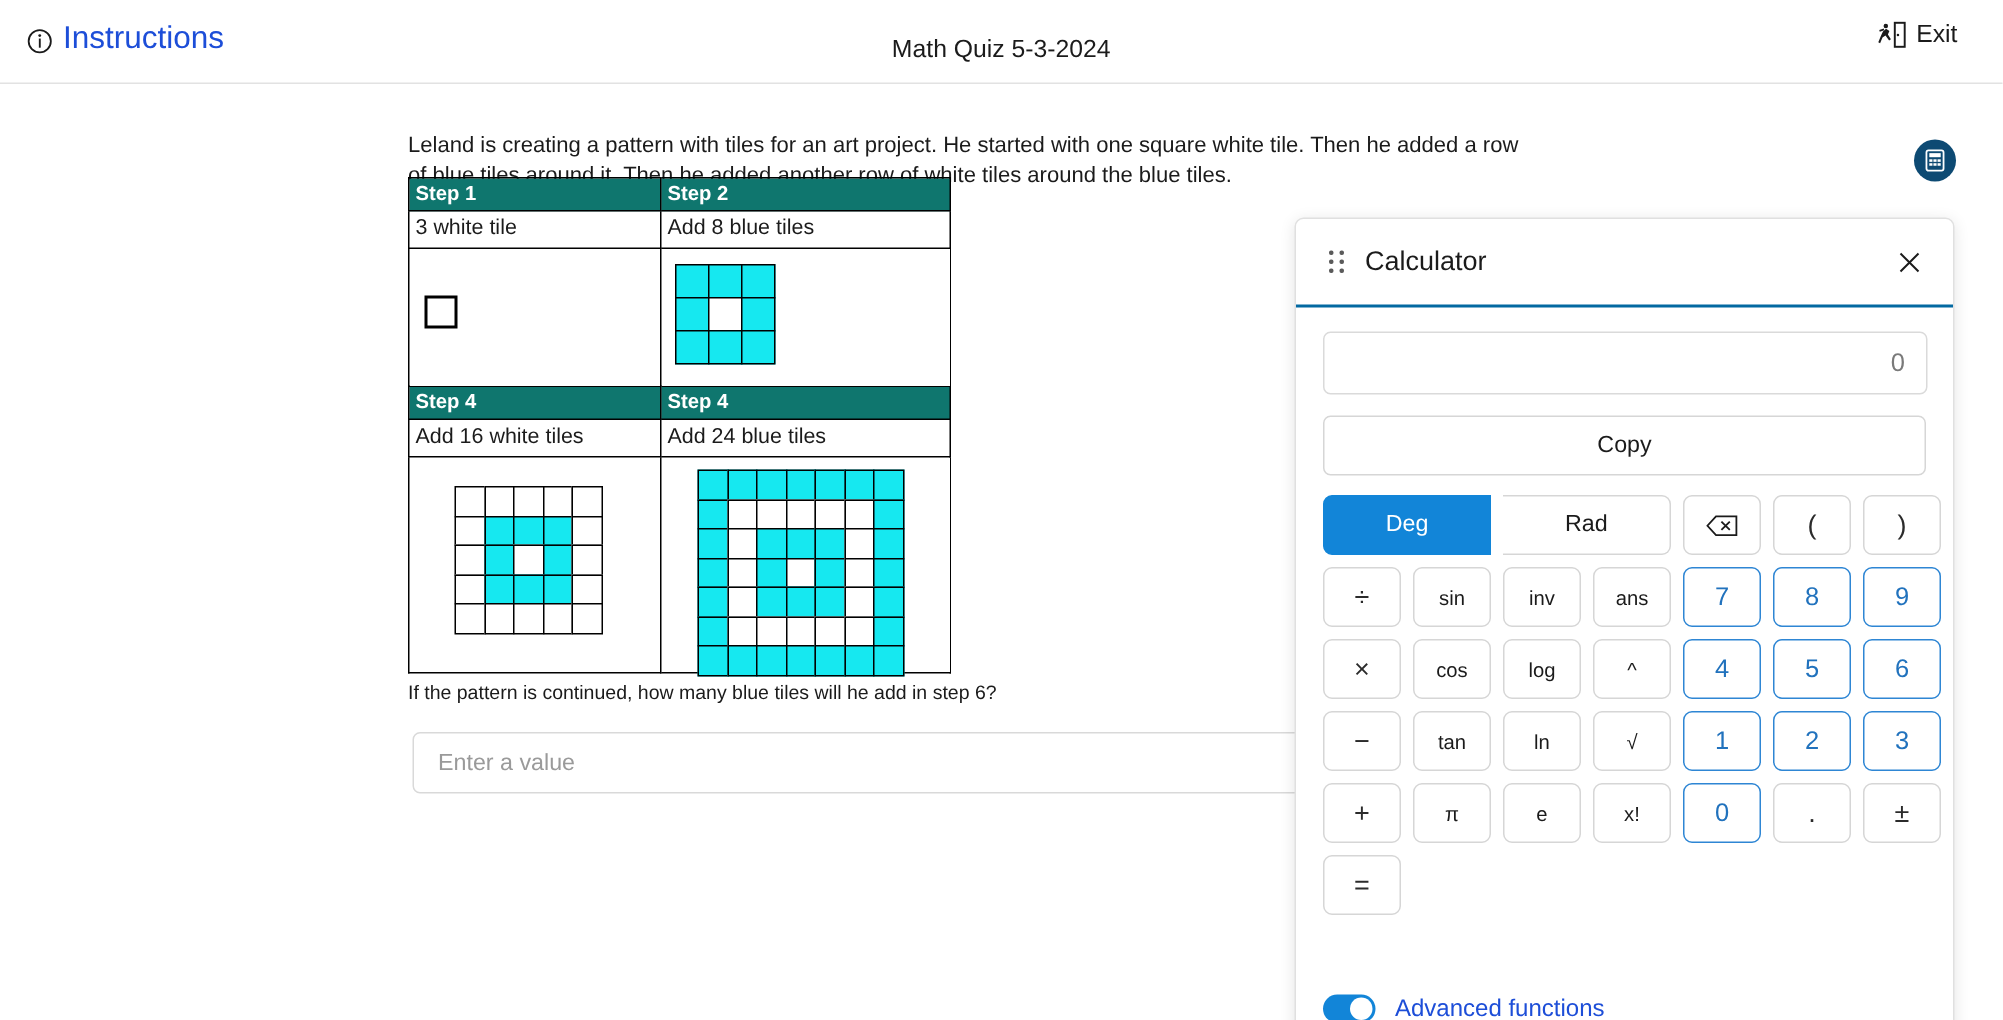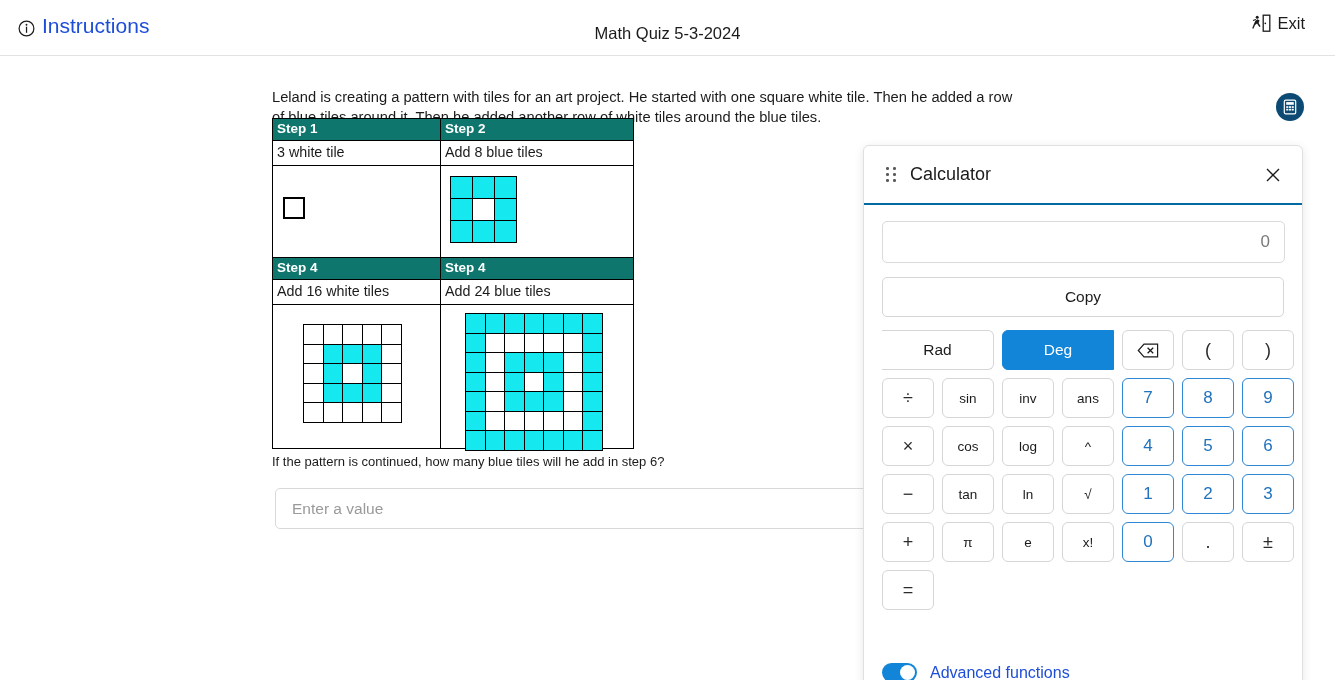--- a/index.html
+++ b/index.html
@@ -420,22 +420,22 @@
       <div class="calc-display">
         <span>0</span>
       </div>
 
       <div class="row-cc">
         <button class="wide-btn">Copy</button>
       </div>
 
       <div class="keypad">
 
+        <button class="key segL">Deg</button>
         <button class="key segR">Rad</button>
-        <button class="key segL">Deg</button>
         <button class="key">
           <svg width="22" height="15" viewBox="0 0 22 15">
             <path d="M7 1.2 L20.6 1.2 L20.6 13.8 L7 13.8 L1.3 7.5 Z" fill="none" stroke="#1b1b1b" stroke-width="1.2"></path>
             <path d="M10.6 4.8 L16.2 10.2 M16.2 4.8 L10.6 10.2" stroke="#1b1b1b" stroke-width="1.25" fill="none"></path>
           </svg>
         </button>
         <button class="key op">(</button>
         <button class="key op">)</button>
         <button class="key op">÷</button>
 

